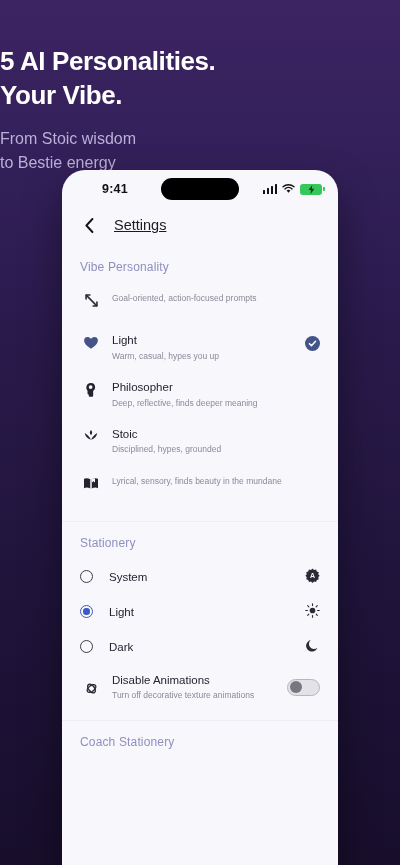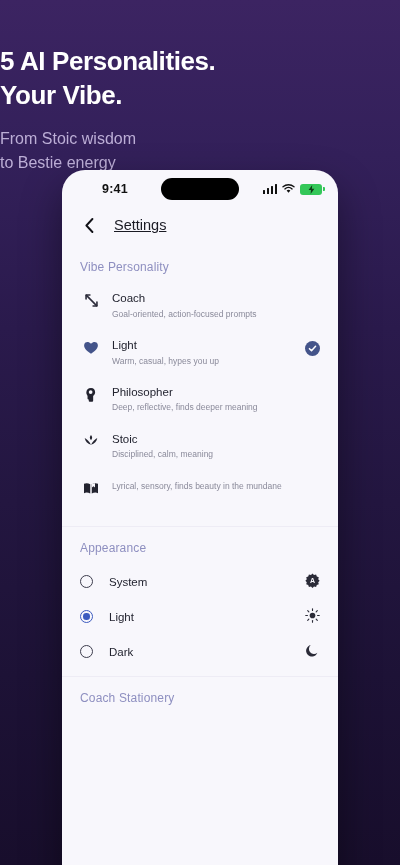--- a/index.html
+++ b/index.html
@@ -257,21 +257,20 @@
 
     <div class="row">
       <div class="row-icon">
         <svg width="15" height="15" viewBox="0 0 16 16">
           <path d="M6.3 2.2 H2.2 V6.3" stroke="#2b2b3a" stroke-width="1.7" fill="none" stroke-linecap="round" stroke-linejoin="round"></path>
           <path d="M9.7 13.8 H13.8 V9.7" stroke="#2b2b3a" stroke-width="1.7" fill="none" stroke-linecap="round" stroke-linejoin="round"></path>
           <path d="M2.6 2.6 L13.4 13.4" stroke="#2b2b3a" stroke-width="1.7" fill="none" stroke-linecap="round"></path>
         </svg>
       </div>
       <div class="row-text">
-        <div class="row-title">Coach</div>
         <div class="row-sub">Goal-oriented, action-focused prompts</div>
       </div>
       <div class="row-right"></div>
     </div>
 
     <div class="row">
       <div class="row-icon">
         <svg width="16" height="15" viewBox="0 0 17 15">
           <path d="M8.5 14.2 C2 9.8 0.6 6.6 1.4 4 C2.2 1.3 5.8 0.5 8.5 3.4 C11.2 0.5 14.8 1.3 15.6 4 C16.4 6.6 15 9.8 8.5 14.2 Z" fill="#44548a"></path>
         </svg>
@@ -306,21 +305,21 @@
     <div class="row">
       <div class="row-icon">
         <svg width="16" height="14" viewBox="0 0 17 15">
           <path d="M8.5 1.2 C7 3 6.7 4.8 8.5 6.6 C10.3 4.8 10 3 8.5 1.2 Z" fill="#23232f"></path>
           <path d="M1.8 4.4 C2.2 7.8 4.8 10.4 8.5 11.6 C6.6 8.4 4.6 5.8 1.8 4.4 Z" fill="#23232f"></path>
           <path d="M15.2 4.4 C12.4 5.8 10.4 8.4 8.5 11.6 C12.2 10.4 14.8 7.8 15.2 4.4 Z" fill="#23232f"></path>
         </svg>
       </div>
       <div class="row-text">
         <div class="row-title">Stoic</div>
-        <div class="row-sub">Disciplined, calm, meaning</div>
+        <div class="row-sub">Disciplined, hypes, grounded</div>
       </div>
       <div class="row-right"></div>
     </div>
 
     <div class="row">
       <div class="row-icon">
         <svg width="16" height="14" viewBox="0 0 17 15">
           <path d="M1 3 C3 2 5.5 2.2 7.7 3.4 L7.7 13.4 C5.5 12.2 3 12 1 13 Z" fill="#23232f"></path>
           <path d="M9.3 3.4 C11.5 2.2 14 2 16 3 L16 13 C14 12 11.5 12.2 9.3 13.4 Z" fill="#23232f"></path>
           <path d="M12.8 2.4 L12.8 7 L11.1 5.6 L9.5 7 L9.5 3" fill="#f8f7fc"></path>
@@ -328,21 +327,21 @@
       </div>
       <div class="row-text">
         <div class="row-sub">Lyrical, sensory, finds beauty in the mundane</div>
       </div>
       <div class="row-right"></div>
     </div>
 
     <div style="height:14px"></div>
     <div class="divider"></div>
 
-    <div class="section-label">Appearance</div>
+    <div class="section-label">Stationery</div>
 
     <div class="arow">
       <span class="radio"></span>
       <span class="arow-label">System</span>
       <span class="arow-icon">
         <svg width="15" height="15" viewBox="0 0 16 16">
           <path d="M8 0.6 L9.6 2.1 L11.8 1.6 L12.6 3.7 L14.7 4.6 L14.1 6.7 L15.6 8.3 L14.1 9.9 L14.7 12 L12.6 12.9 L11.8 15 L9.6 14.5 L8 16 L6.4 14.5 L4.2 15 L3.4 12.9 L1.3 12 L1.9 9.9 L0.4 8.3 L1.9 6.7 L1.3 4.6 L3.4 3.7 L4.2 1.6 L6.4 2.1 Z" fill="#2b2b38"></path>
           <text x="8" y="11" text-anchor="middle" font-size="7.5" font-family="Liberation Sans, sans-serif" font-weight="bold" fill="#f8f7fc">A</text>
         </svg>
       </span>
@@ -371,20 +370,37 @@
     <div class="arow">
       <span class="radio"></span>
       <span class="arow-label">Dark</span>
       <span class="arow-icon">
         <svg width="15" height="15" viewBox="0 0 16 16">
           <path d="M13.2 10.4 A6.2 6.2 0 1 1 6.1 2.2 A5.3 5.3 0 0 0 13.2 10.4 Z" fill="#2b2b38"></path>
         </svg>
       </span>
     </div>
 
+    <div class="row" style="align-items:center;padding-top:10px;padding-bottom:10px;">
+      <div class="row-icon">
+        <svg width="15" height="15" viewBox="0 0 16 16">
+          <ellipse cx="8" cy="8" rx="3.1" ry="5.3" transform="rotate(-38 8 8)" stroke="#2b2b38" stroke-width="1.5" fill="none"></ellipse>
+          <ellipse cx="8" cy="8" rx="5.3" ry="3.1" transform="rotate(-38 8 8)" stroke="#2b2b38" stroke-width="1.5" fill="none"></ellipse>
+        </svg>
+      </div>
+      <div class="row-text">
+        <div class="row-title">Disable Animations</div>
+        <div class="row-sub">Turn off decorative texture animations</div>
+      </div>
+      <div class="row-right" style="margin-top:0">
+        <span class="toggle">
+            <span class="knob"></span>
+          </span>
+      </div>
+    </div>
 
     <div style="height:8px"></div>
     <div class="divider"></div>
 
     <div class="section-label">Coach Stationery</div>
 
     <div class="row">
 
       <div class="row-right"></div>
     </div>

